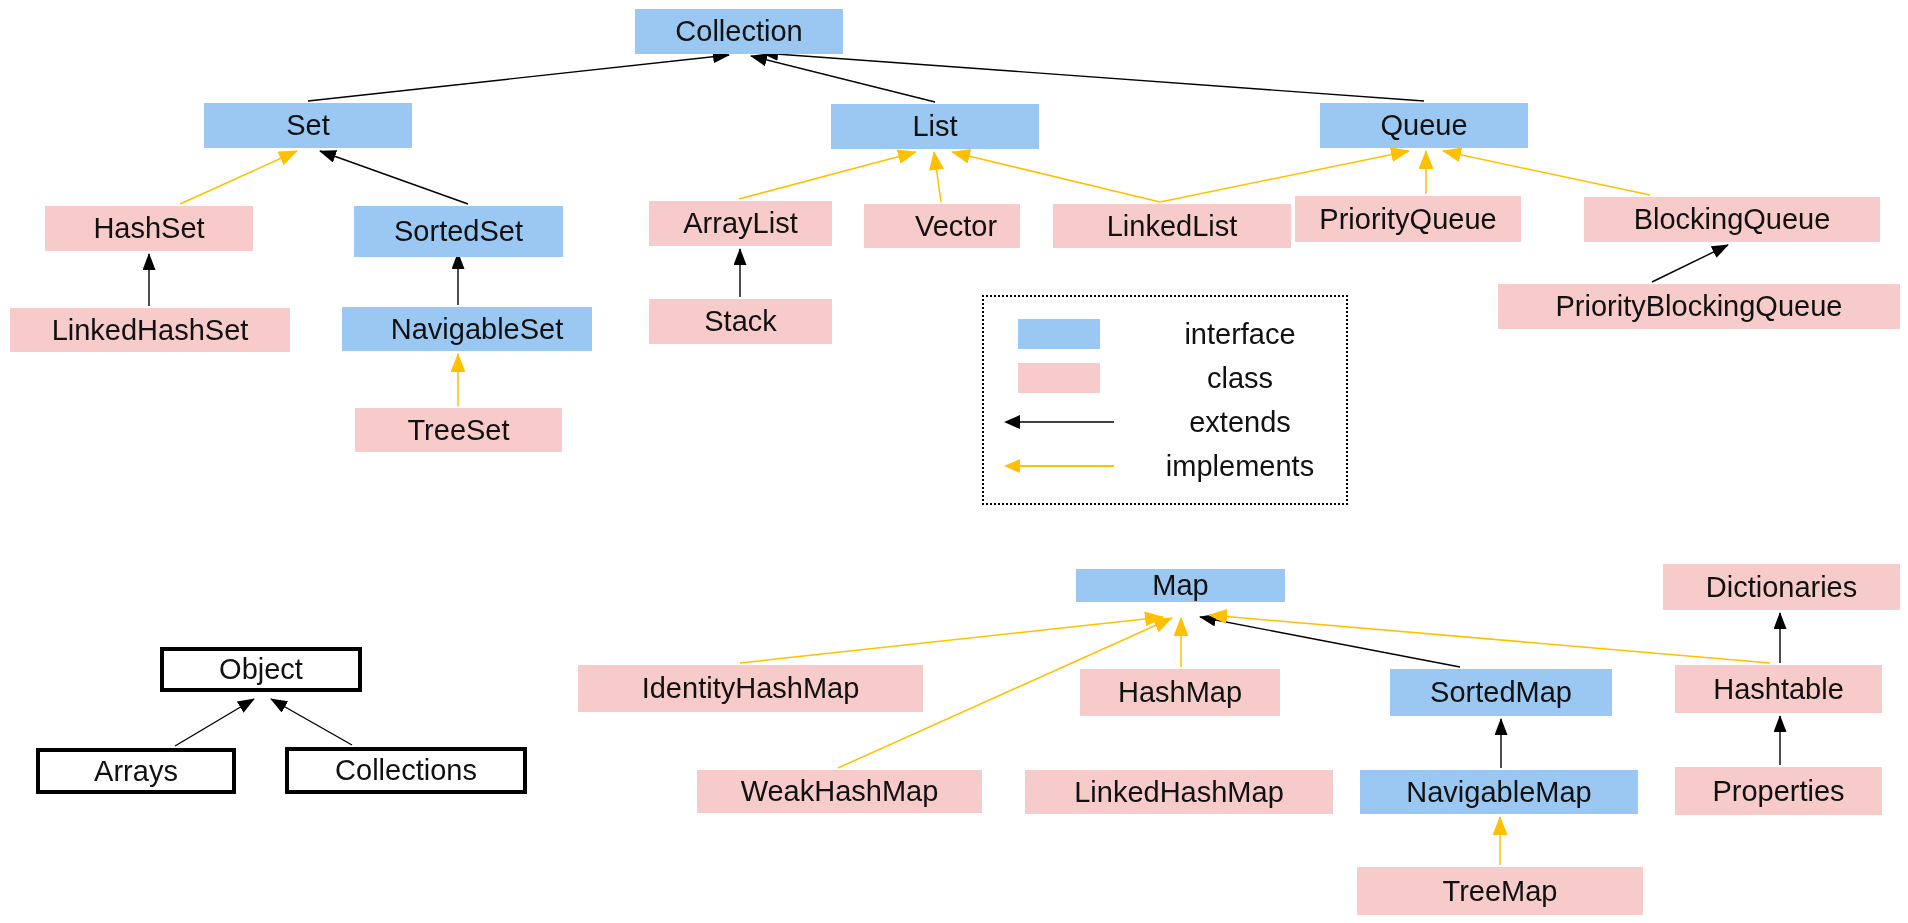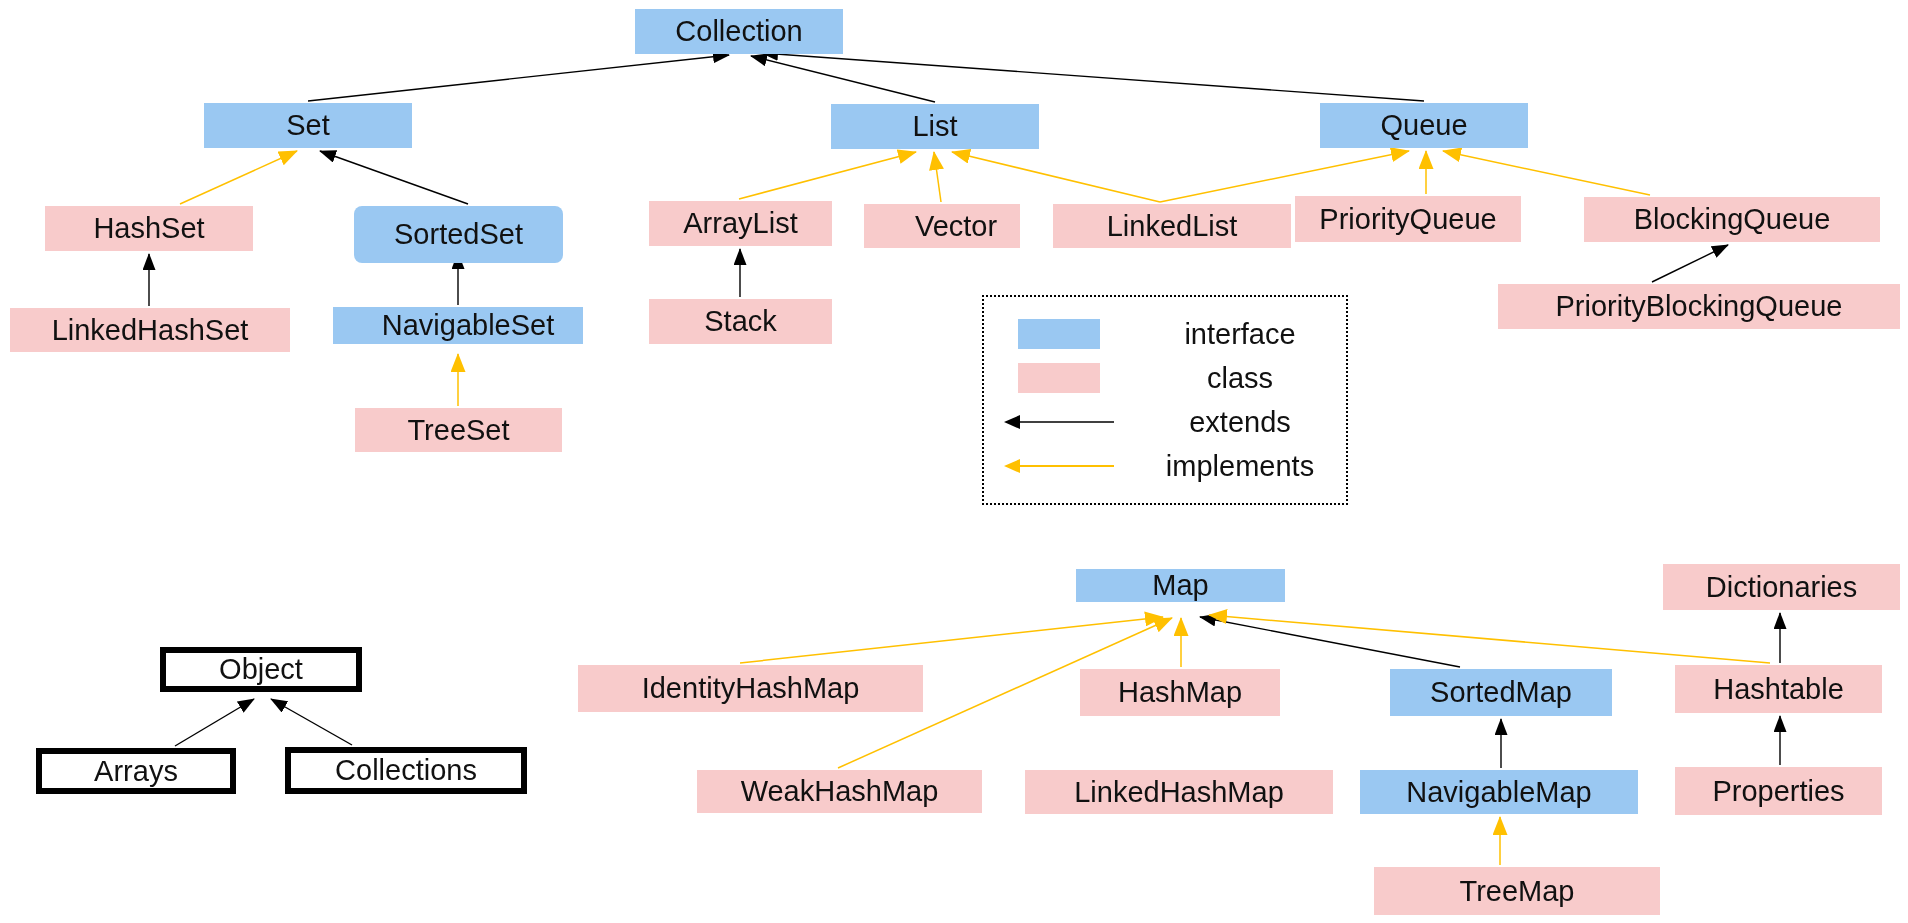--- a/index.html
+++ b/index.html
@@ -13,21 +13,21 @@
   #edges{position:absolute;left:0;top:0;width:1908px;height:923px;}
   .node{
     position:absolute;
     display:flex;align-items:center;justify-content:center;
     font-size:29px;color:#111;
     white-space:nowrap;
     box-sizing:border-box;
   }
   .node.interface{background:#9AC8F2;}
   .node.class{background:#F8CBCB;}
-  .node.plain{background:#ffffff;border:6px solid #000000;}
+  .node.plain{background:#ffffff;border:4px solid #000000;}
   #legend{
     position:absolute;left:982px;top:295px;width:366px;height:210px;
     border:2px dotted #000;
     box-sizing:border-box;
     display:flex;flex-direction:column;justify-content:center;
     padding:6px 0;
   }
   .legend-row{display:flex;align-items:center;height:44px;}
   .legend-key{width:150px;display:flex;align-items:center;justify-content:center;flex:none;}
   .swatch{width:82px;height:30px;display:inline-block;}
@@ -111,38 +111,38 @@
       </span>
       <span class="legend-label">implements</span>
     </div>
   </div>
 
 <div class="node interface" style="left: 635px; top: 9px; width: 208px; height: 45px;">Collection</div>
     <div class="node interface" style="left: 204px; top: 103px; width: 208px; height: 45px;">Set</div>
     <div class="node interface" style="left: 831px; top: 104px; width: 208px; height: 45px;">List</div>
     <div class="node interface" style="left: 1320px; top: 103px; width: 208px; height: 45px;">Queue</div>
     <div class="node class" style="left: 45px; top: 206px; width: 208px; height: 45px;">HashSet</div>
-    <div class="node interface" style="left: 354px; top: 206px; width: 209px; height: 57px; border-radius: 8px;">SortedSet</div>
+    <div class="node interface" style="left: 354px; top: 206px; width: 209px; height: 51px;">SortedSet</div>
     <div class="node class" style="left: 649px; top: 201px; width: 183px; height: 45px;">ArrayList</div>
     <div class="node class" style="left: 864px; top: 204px; width: 156px; height: 44px; padding-left: 28px;">Vector</div>
     <div class="node class" style="left: 1053px; top: 204px; width: 238px; height: 44px;">LinkedList</div>
     <div class="node class" style="left: 1295px; top: 196px; width: 226px; height: 46px;">PriorityQueue</div>
     <div class="node class" style="left: 1584px; top: 197px; width: 296px; height: 45px;">BlockingQueue</div>
     <div class="node class" style="left: 10px; top: 308px; width: 280px; height: 44px;">LinkedHashSet</div>
-    <div class="node interface" style="left: 333px; top: 307px; width: 250px; height: 37px; padding-left: 20px;">NavigableSet</div>
+    <div class="node interface" style="left: 342px; top: 307px; width: 250px; height: 44px; padding-left: 20px;">NavigableSet</div>
     <div class="node class" style="left: 649px; top: 299px; width: 183px; height: 45px;">Stack</div>
     <div class="node class" style="left: 1498px; top: 284px; width: 402px; height: 45px;">PriorityBlockingQueue</div>
     <div class="node class" style="left: 355px; top: 408px; width: 207px; height: 44px;">TreeSet</div>
     <div class="node interface" style="left: 1076px; top: 569px; width: 209px; height: 33px;">Map</div>
     <div class="node class" style="left: 1663px; top: 564px; width: 237px; height: 46px;">Dictionaries</div>
     <div class="node class" style="left: 578px; top: 665px; width: 345px; height: 47px;">IdentityHashMap</div>
     <div class="node class" style="left: 1080px; top: 669px; width: 200px; height: 47px;">HashMap</div>
     <div class="node interface" style="left: 1390px; top: 669px; width: 222px; height: 47px;">SortedMap</div>
     <div class="node class" style="left: 1675px; top: 665px; width: 207px; height: 48px;">Hashtable</div>
     <div class="node class" style="left: 697px; top: 770px; width: 285px; height: 43px;">WeakHashMap</div>
     <div class="node class" style="left: 1025px; top: 770px; width: 308px; height: 44px;">LinkedHashMap</div>
     <div class="node interface" style="left: 1360px; top: 770px; width: 278px; height: 44px;">NavigableMap</div>
     <div class="node class" style="left: 1675px; top: 767px; width: 207px; height: 48px;">Properties</div>
-    <div class="node class" style="left: 1357px; top: 867px; width: 286px; height: 48px; margin-left: 17px;">TreeMap</div>
+    <div class="node class" style="left: 1357px; top: 867px; width: 286px; height: 48px;">TreeMap</div>
     <div class="node plain" style="left: 160px; top: 647px; width: 202px; height: 45px;">Object</div>
     <div class="node plain" style="left: 36px; top: 748px; width: 200px; height: 46px;">Arrays</div>
     <div class="node plain" style="left: 285px; top: 747px; width: 242px; height: 47px;">Collections</div>
   </div>
 
 </body></html>

